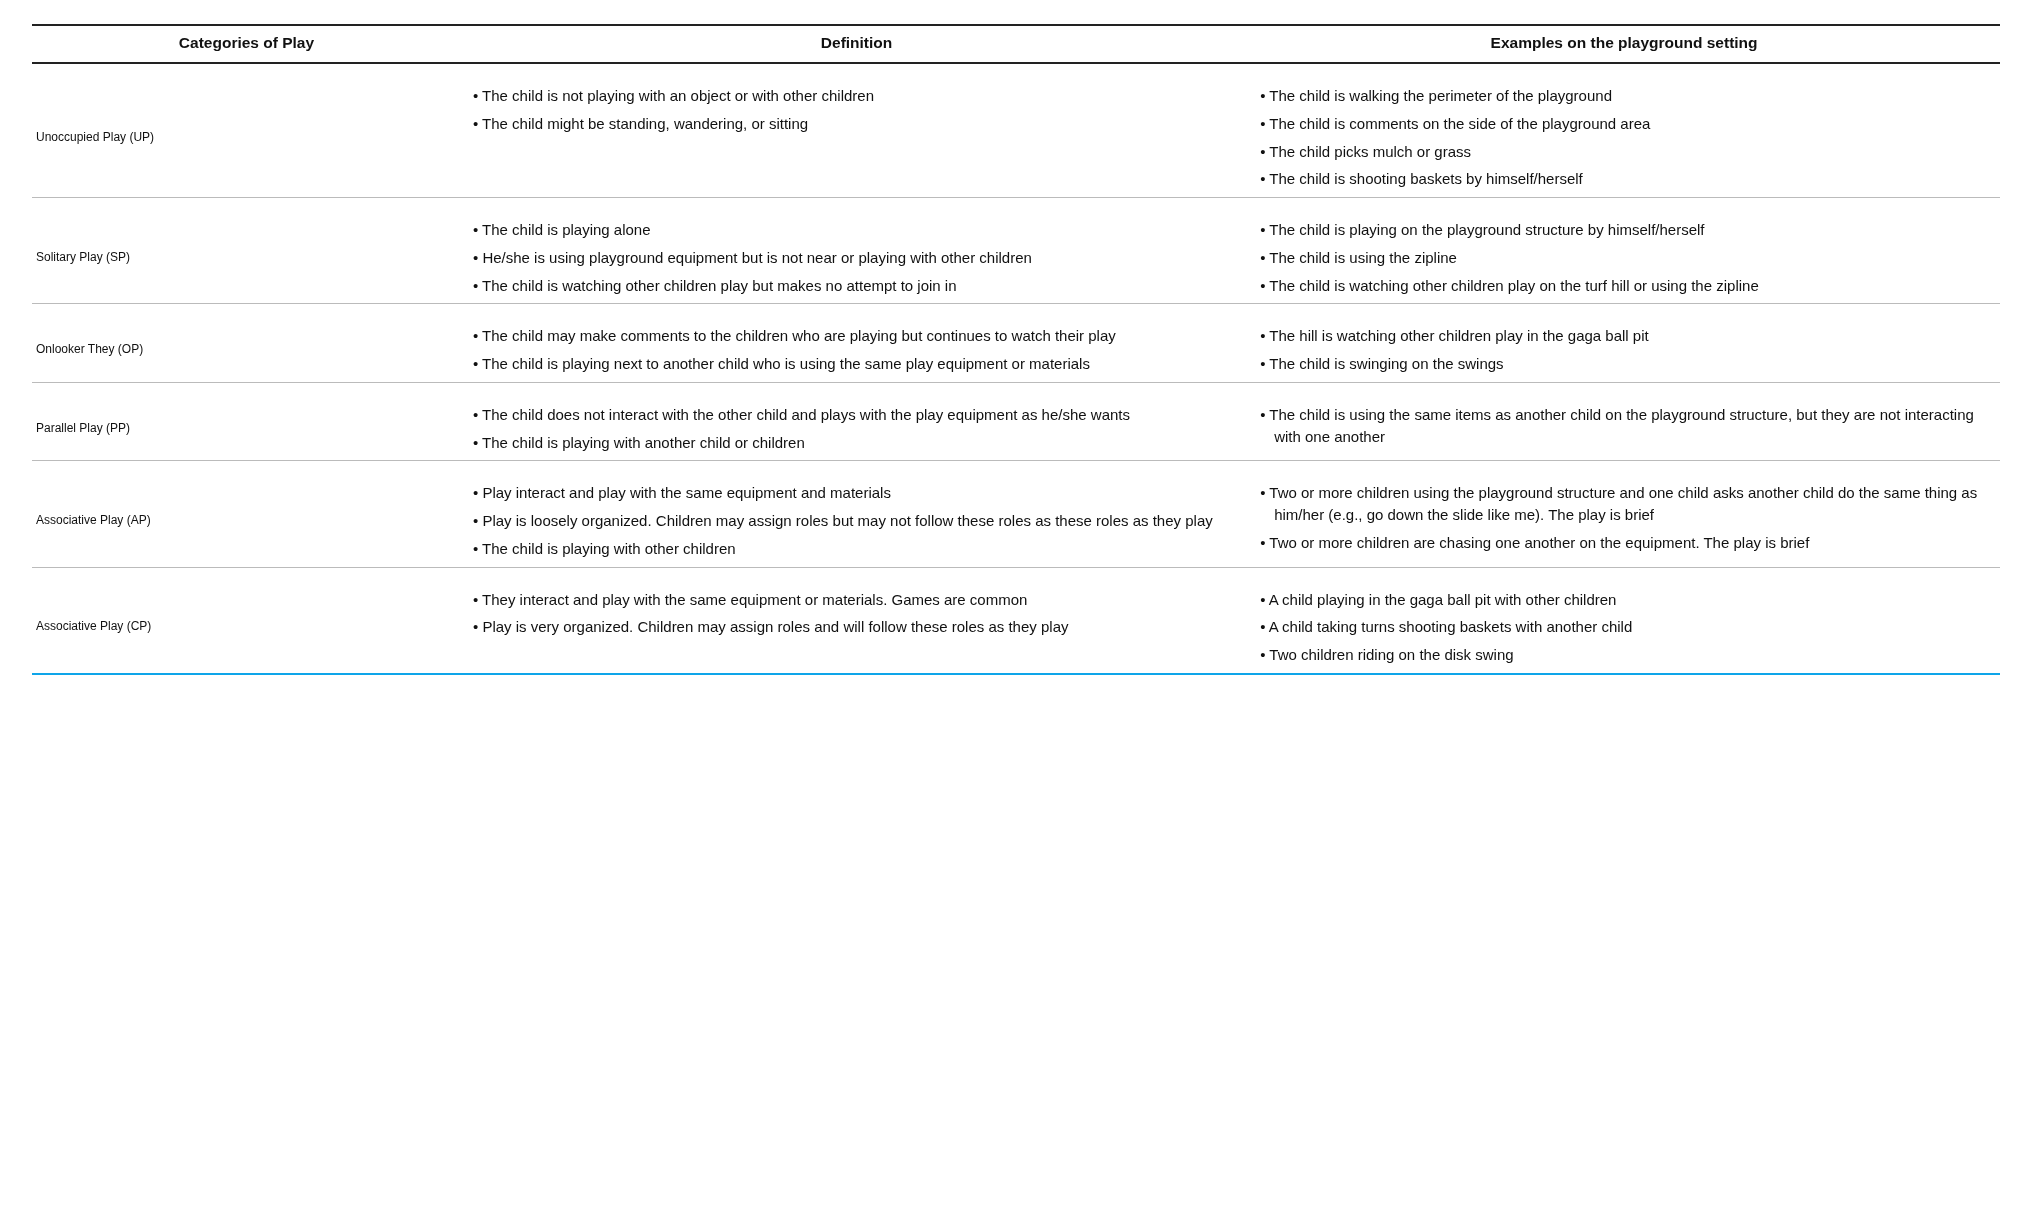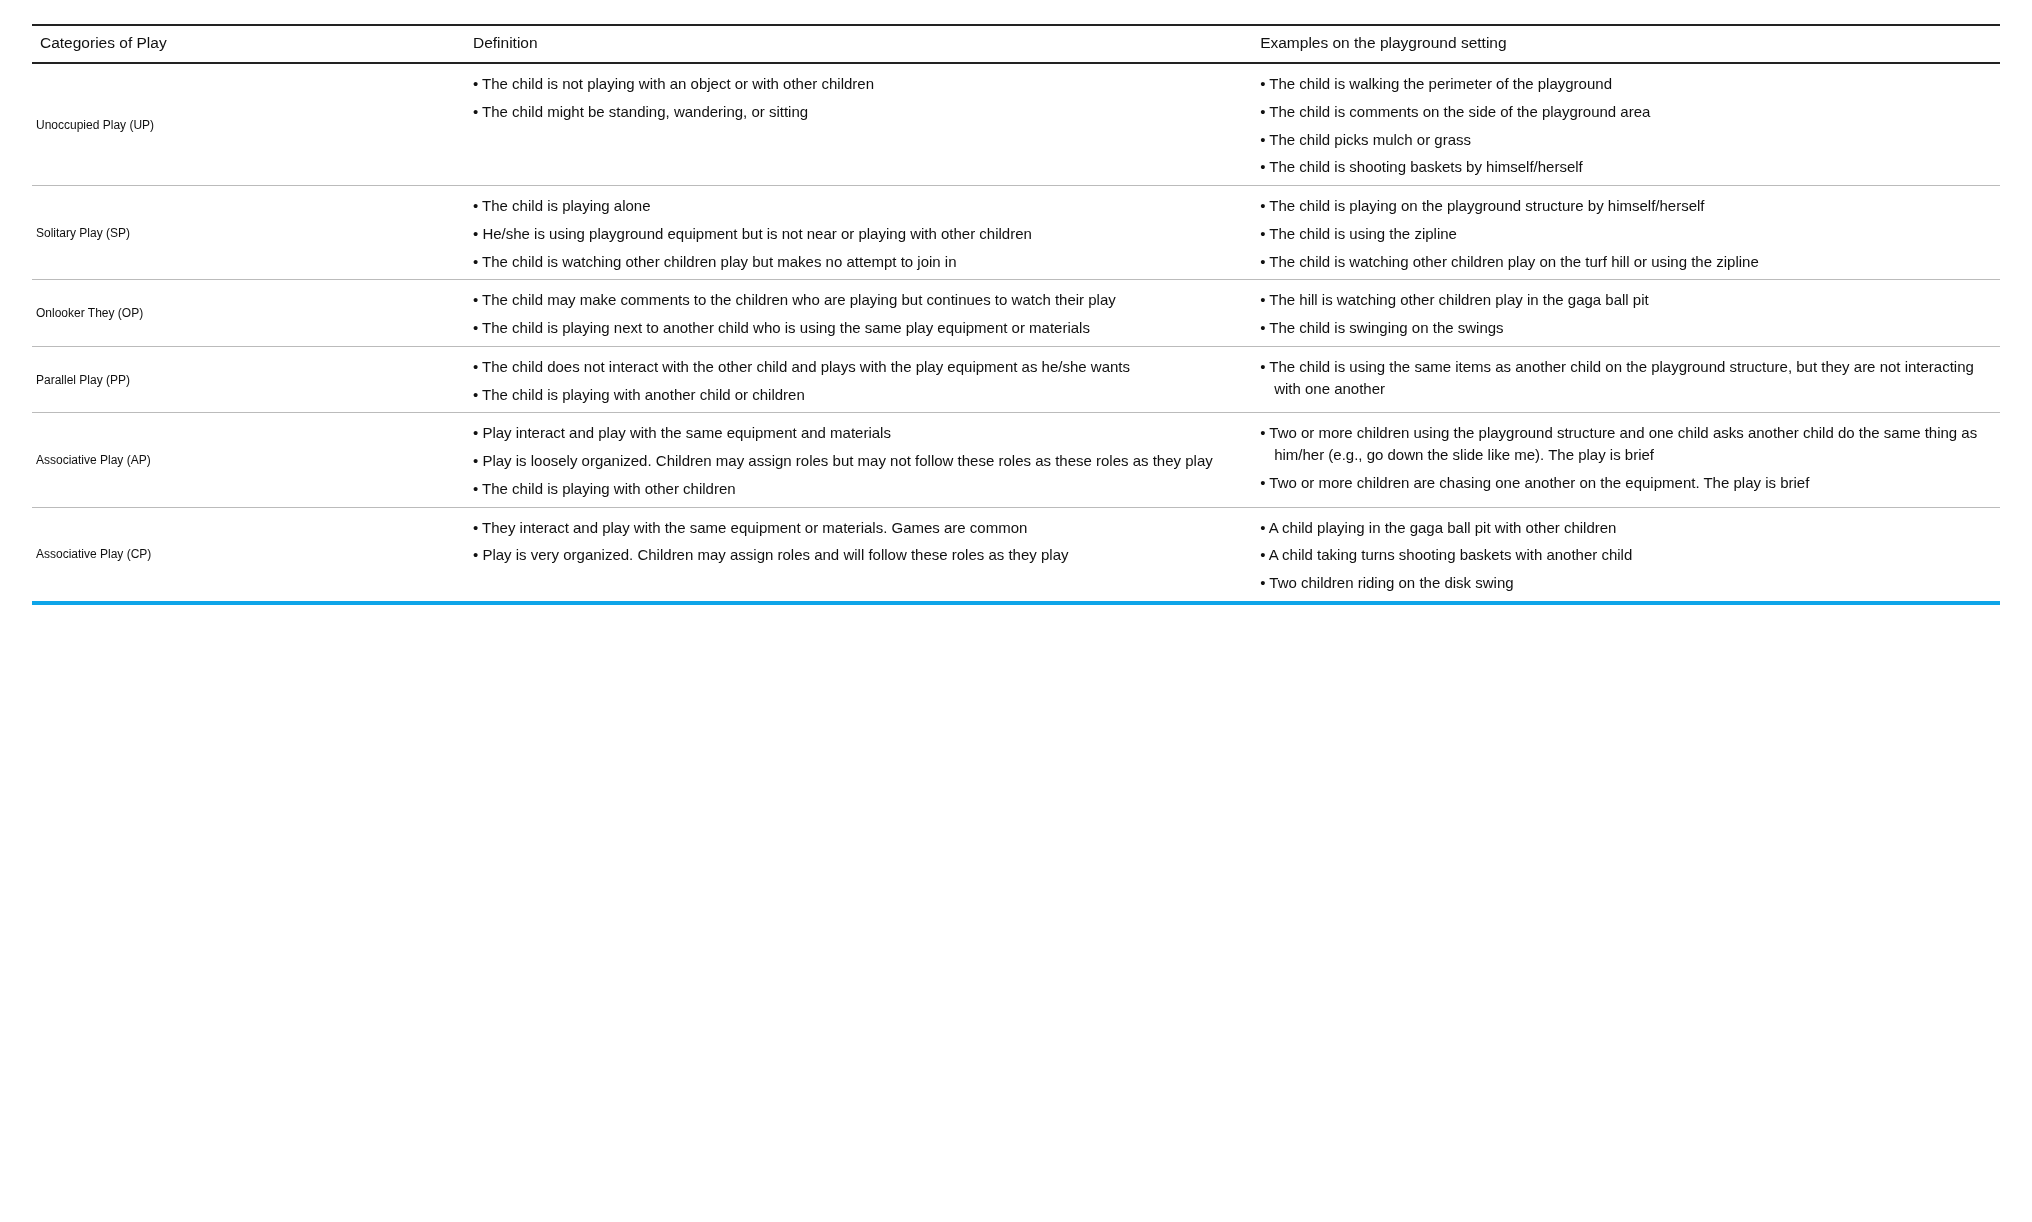--- a/index.html
+++ b/index.html
@@ -12,36 +12,36 @@
     }
     table {
       width: 100%;
       border-collapse: collapse;
       table-layout: fixed;
     }
     col.col1 { width: 22%; }
     col.col2 { width: 40%; }
     col.col3 { width: 38%; }
     thead tr th {
-      font-weight: normal;
+      font-weight: bold;
       font-size: 15.5px;
-      text-align: left;
+      text-align: center;
       padding: 8px 12px 10px 8px;
       border-top: 2.5px solid #222;
       border-bottom: 2px solid #222;
       vertical-align: bottom;
     }
     tbody tr td {
-      padding: 9px 12px 7px 8px;
+      padding: 21px 12px 7px 8px;
       vertical-align: top;
       border-bottom: 1px solid #bbb;
       line-height: 1.45;
     }
     tbody tr:last-child td {
-      border-bottom: 4px solid #0ea5e9;
+      border-bottom: 2px solid #0ea5e9;
     }
     td.category {
       font-weight: normal;
       font-size: 12px;
       vertical-align: middle;
       padding-left: 4px;
     }
     .bullet-list {
       list-style: none;
       padding: 0;

